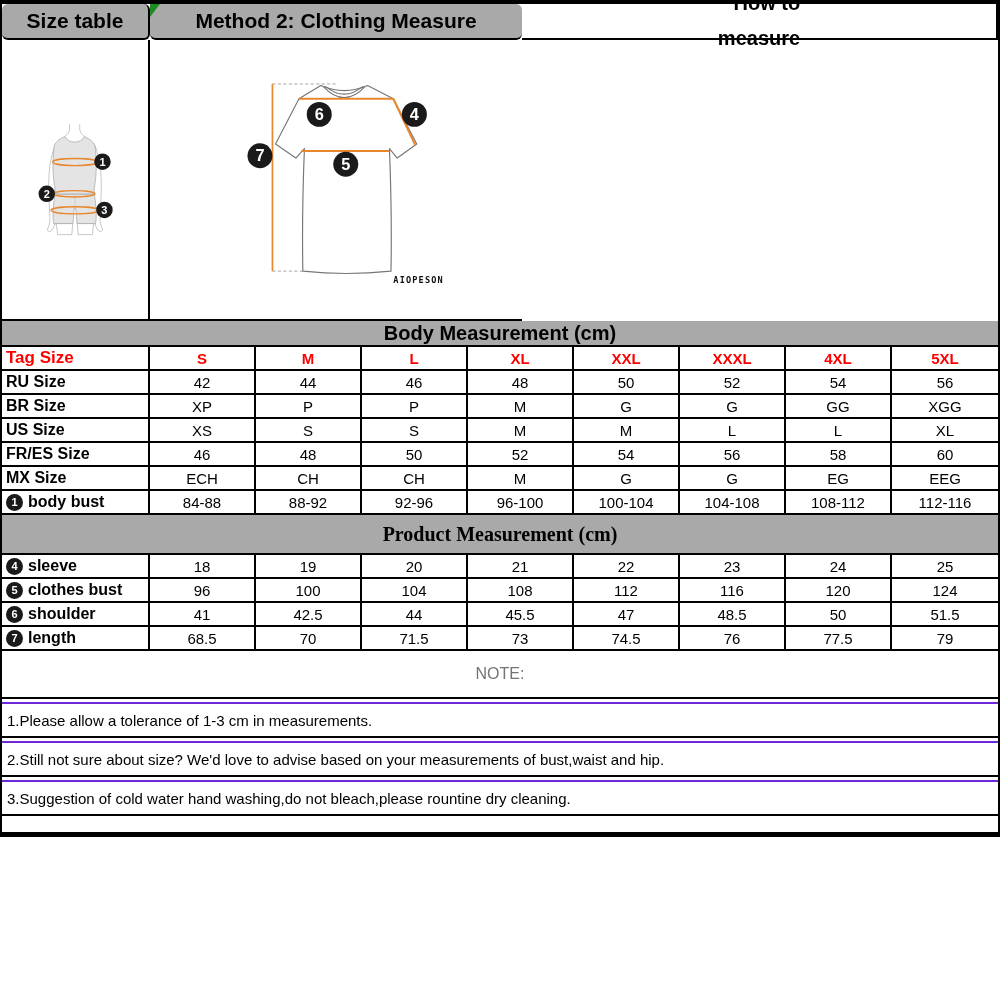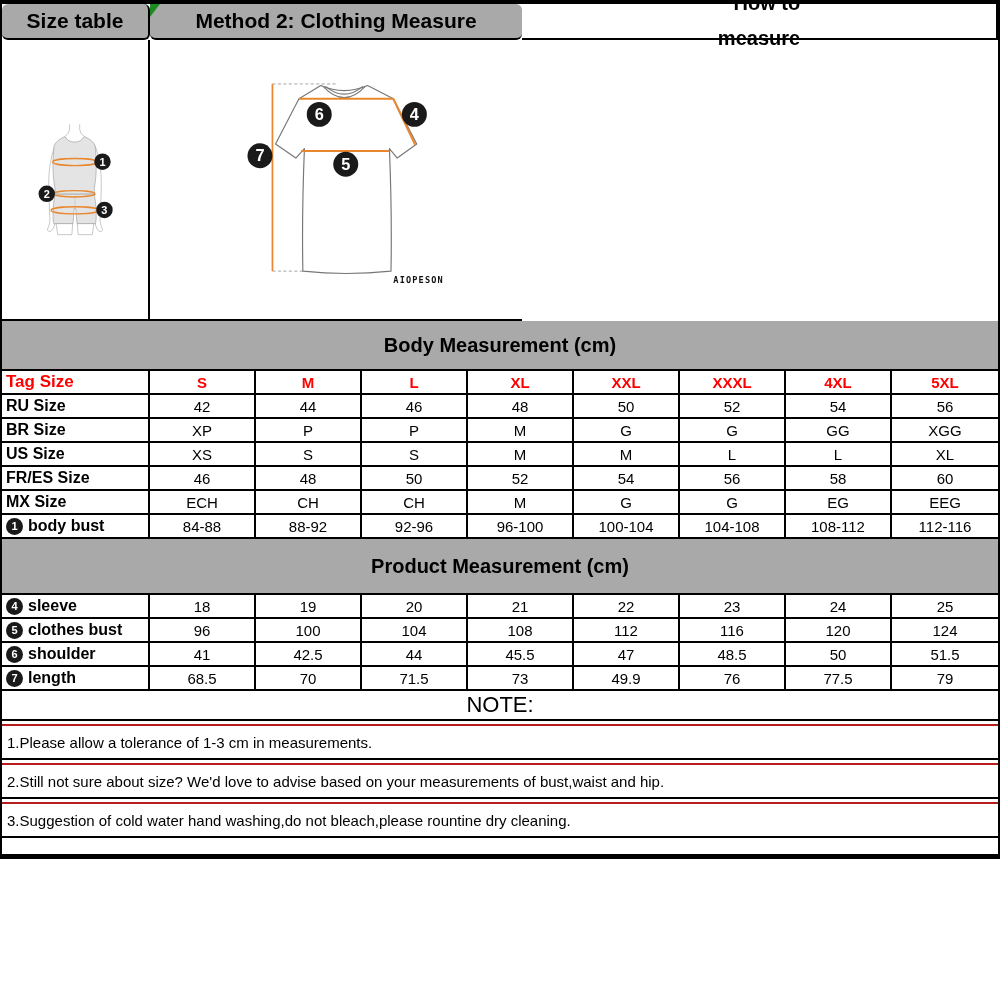--- a/index.html
+++ b/index.html
@@ -13,39 +13,39 @@
   .hdr { background:#a9a9a9; border-bottom:2px solid #000; display:flex; align-items:center; justify-content:center;
          font-weight:bold; font-size:21px; position:relative;border-radius:6px; }
   .pre { white-space:pre; }
   .tri { position:absolute; left:0; top:0; width:0; height:0;
          border-top:13px solid #1e8b22; border-right:10px solid transparent; }
   .fig { border-bottom:2px solid #000; display:flex; align-items:center; justify-content:center; background:#fff; }
   .fig svg { width:100%; height:100%; display:block; }
   .howto { font-weight:bold; font-size:20px; text-align:right; line-height:1.75; }
 
   
-  .band { height:50px; background:#a9a9a9; border-bottom:2px solid #000; display:flex; align-items:center;
+  .band { height:26px; background:#a9a9a9; border-bottom:2px solid #000; display:flex; align-items:center;
           justify-content:center; font-weight:bold; font-size:20px; }
-  .band.p { height:56px; }
+  .band.p { height:40px;font-family:Liberation Serif, serif; }
 
   
   .mrow { display:grid; grid-template-columns:148px repeat(8,1fr); height:24px; border-bottom:2px solid #000; }
   .mrow .cell { border-right:2px solid #000; display:flex; align-items:center; justify-content:center;
                 font-size:15px; overflow:hidden; }
   .mrow .cell:last-child { border-right:none; }
   .mrow .label { justify-content:flex-start; padding-left:4px; font-weight:bold; font-size:16px; }
   .tagrow .cell { color:#ff0000; font-weight:bold; }
   .tagrow .label { font-size:17px; }
   .badge { width:17px; height:17px; border-radius:50%; background:#1a1a1a; color:#fff; font-size:11px; font-weight:bold;
            display:inline-flex; align-items:center; justify-content:center; margin-right:5px; flex:0 0 auto; }
 
   
-  .noteband { height:30px; display:flex; align-items:center; justify-content:center; color:#000000; font-size:22px;
+  .noteband { height:48px; display:flex; align-items:center; justify-content:center; color:#737373; font-size:16px;
               border-bottom:2px solid #000; background:#fff; }
-  .noterow { height:36px; border-top:2px solid #b91c1c; border-bottom:2px solid #000; margin-top:3px;
+  .noterow { height:36px; border-top:2px solid #6d28d9; border-bottom:2px solid #000; margin-top:3px;
              display:flex; align-items:center; padding-left:5px; font-size:15px; background:#fff; }
   .noterow:last-child { margin-bottom:16px; }
 </style>
 </head>
 <body>
 
 <div class="sheet">
 
   <div class="top">
     <div class="hdr bR">
@@ -287,21 +287,21 @@
 
   <div class="mrow">
     <div class="cell label">
       <span class="badge">7</span>
       <span>length</span>
     </div>
     <div class="cell">68.5</div>
     <div class="cell">70</div>
     <div class="cell">71.5</div>
     <div class="cell">73</div>
-    <div class="cell">49.9</div>
+    <div class="cell">74.5</div>
     <div class="cell">76</div>
     <div class="cell">77.5</div>
     <div class="cell">79</div>
   </div>
 
   <div class="noteband">
     <span>NOTE:</span>
   </div>
   <div class="noterow">
     <span>1.Please allow a tolerance of 1-3 cm in measurements.</span>

